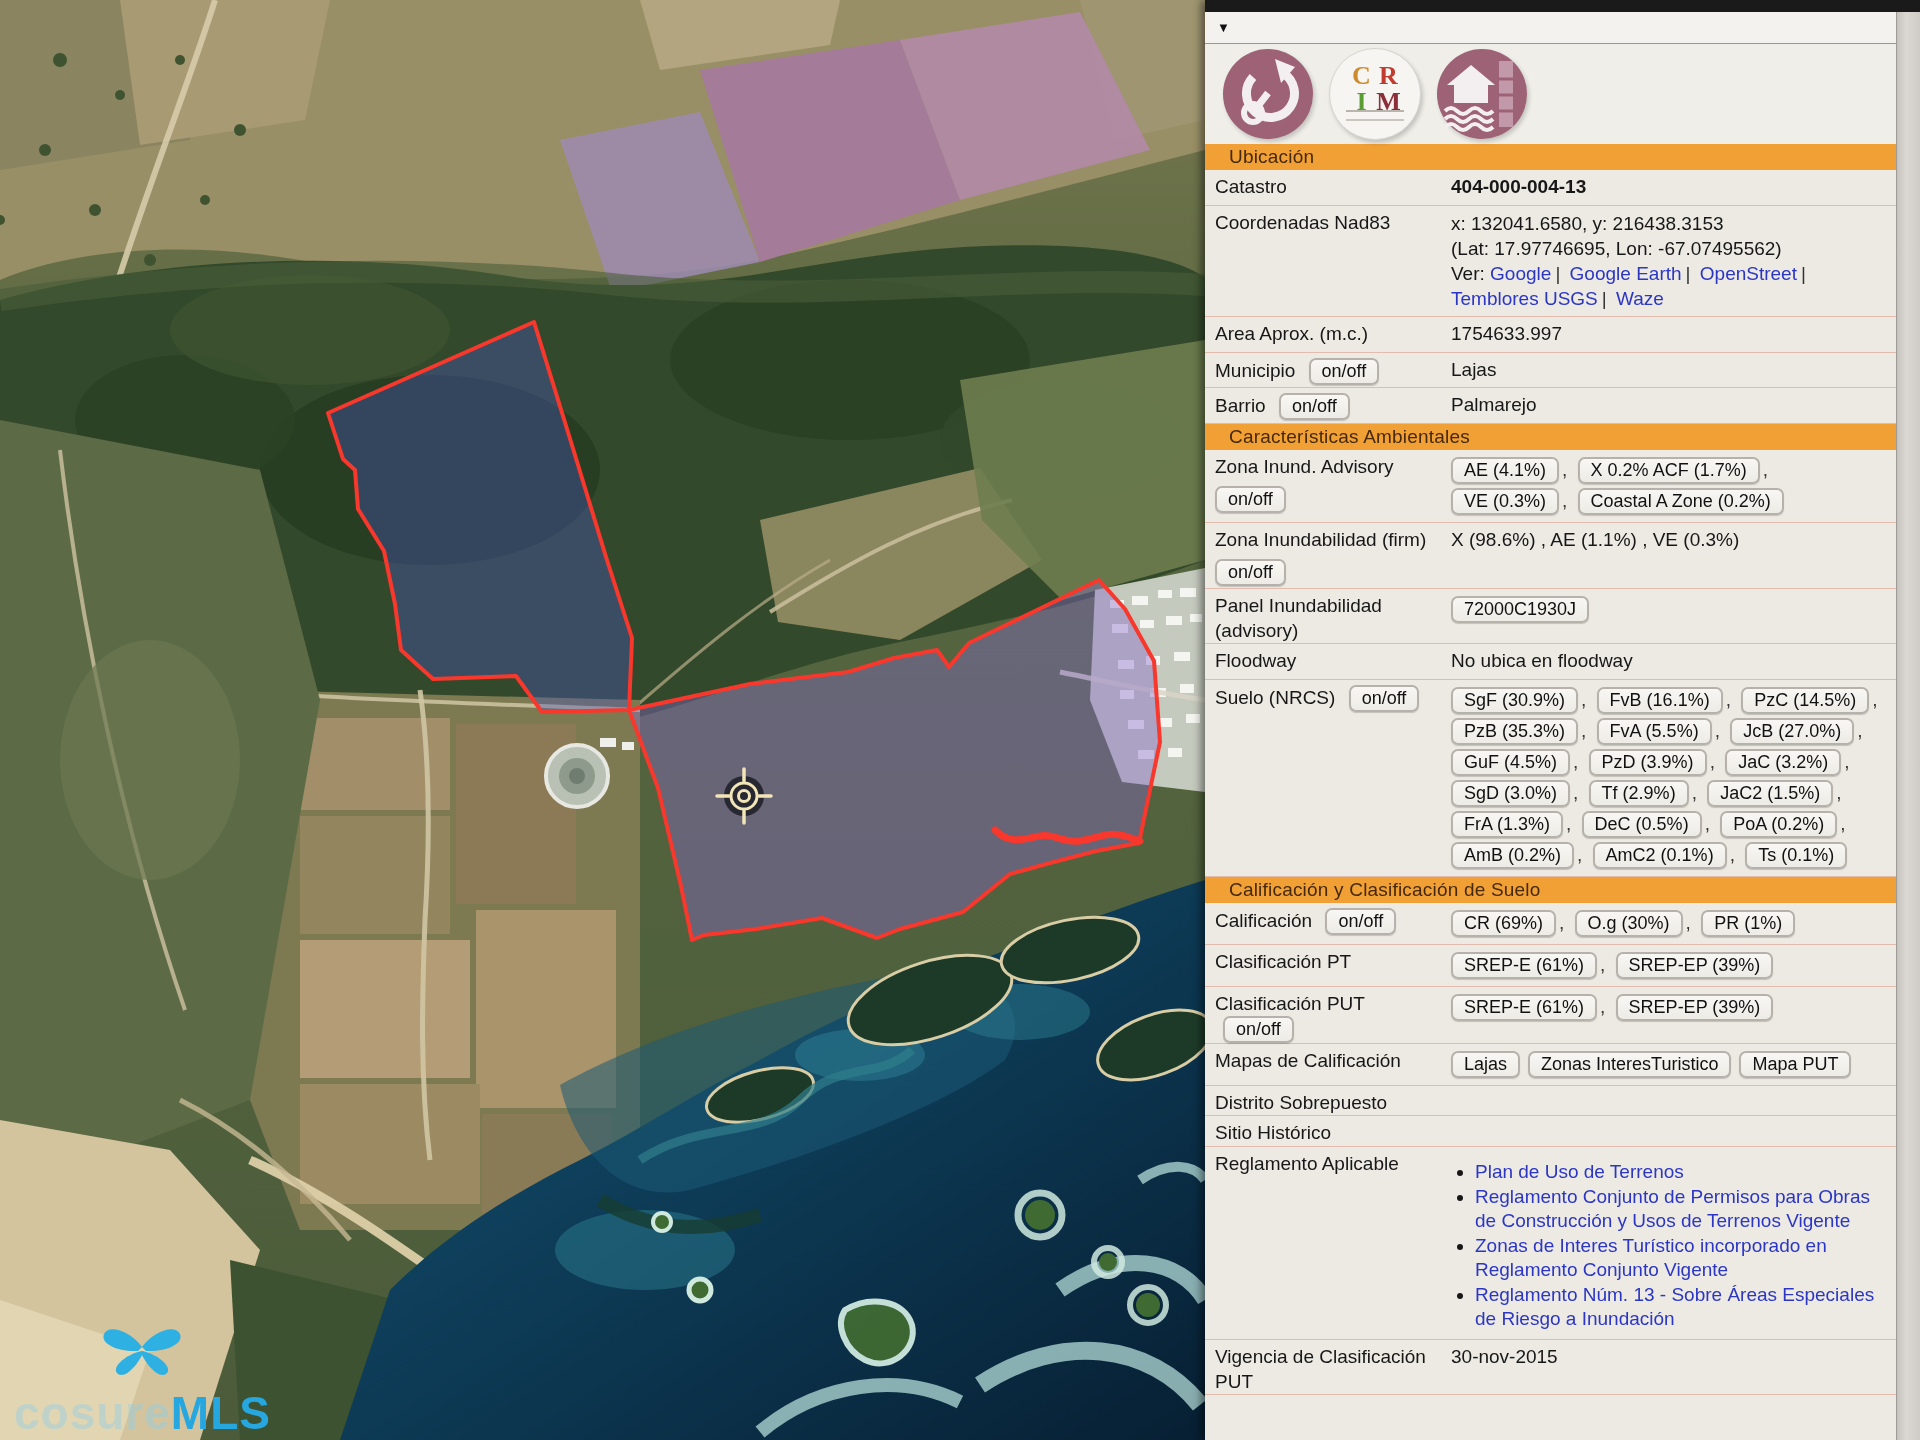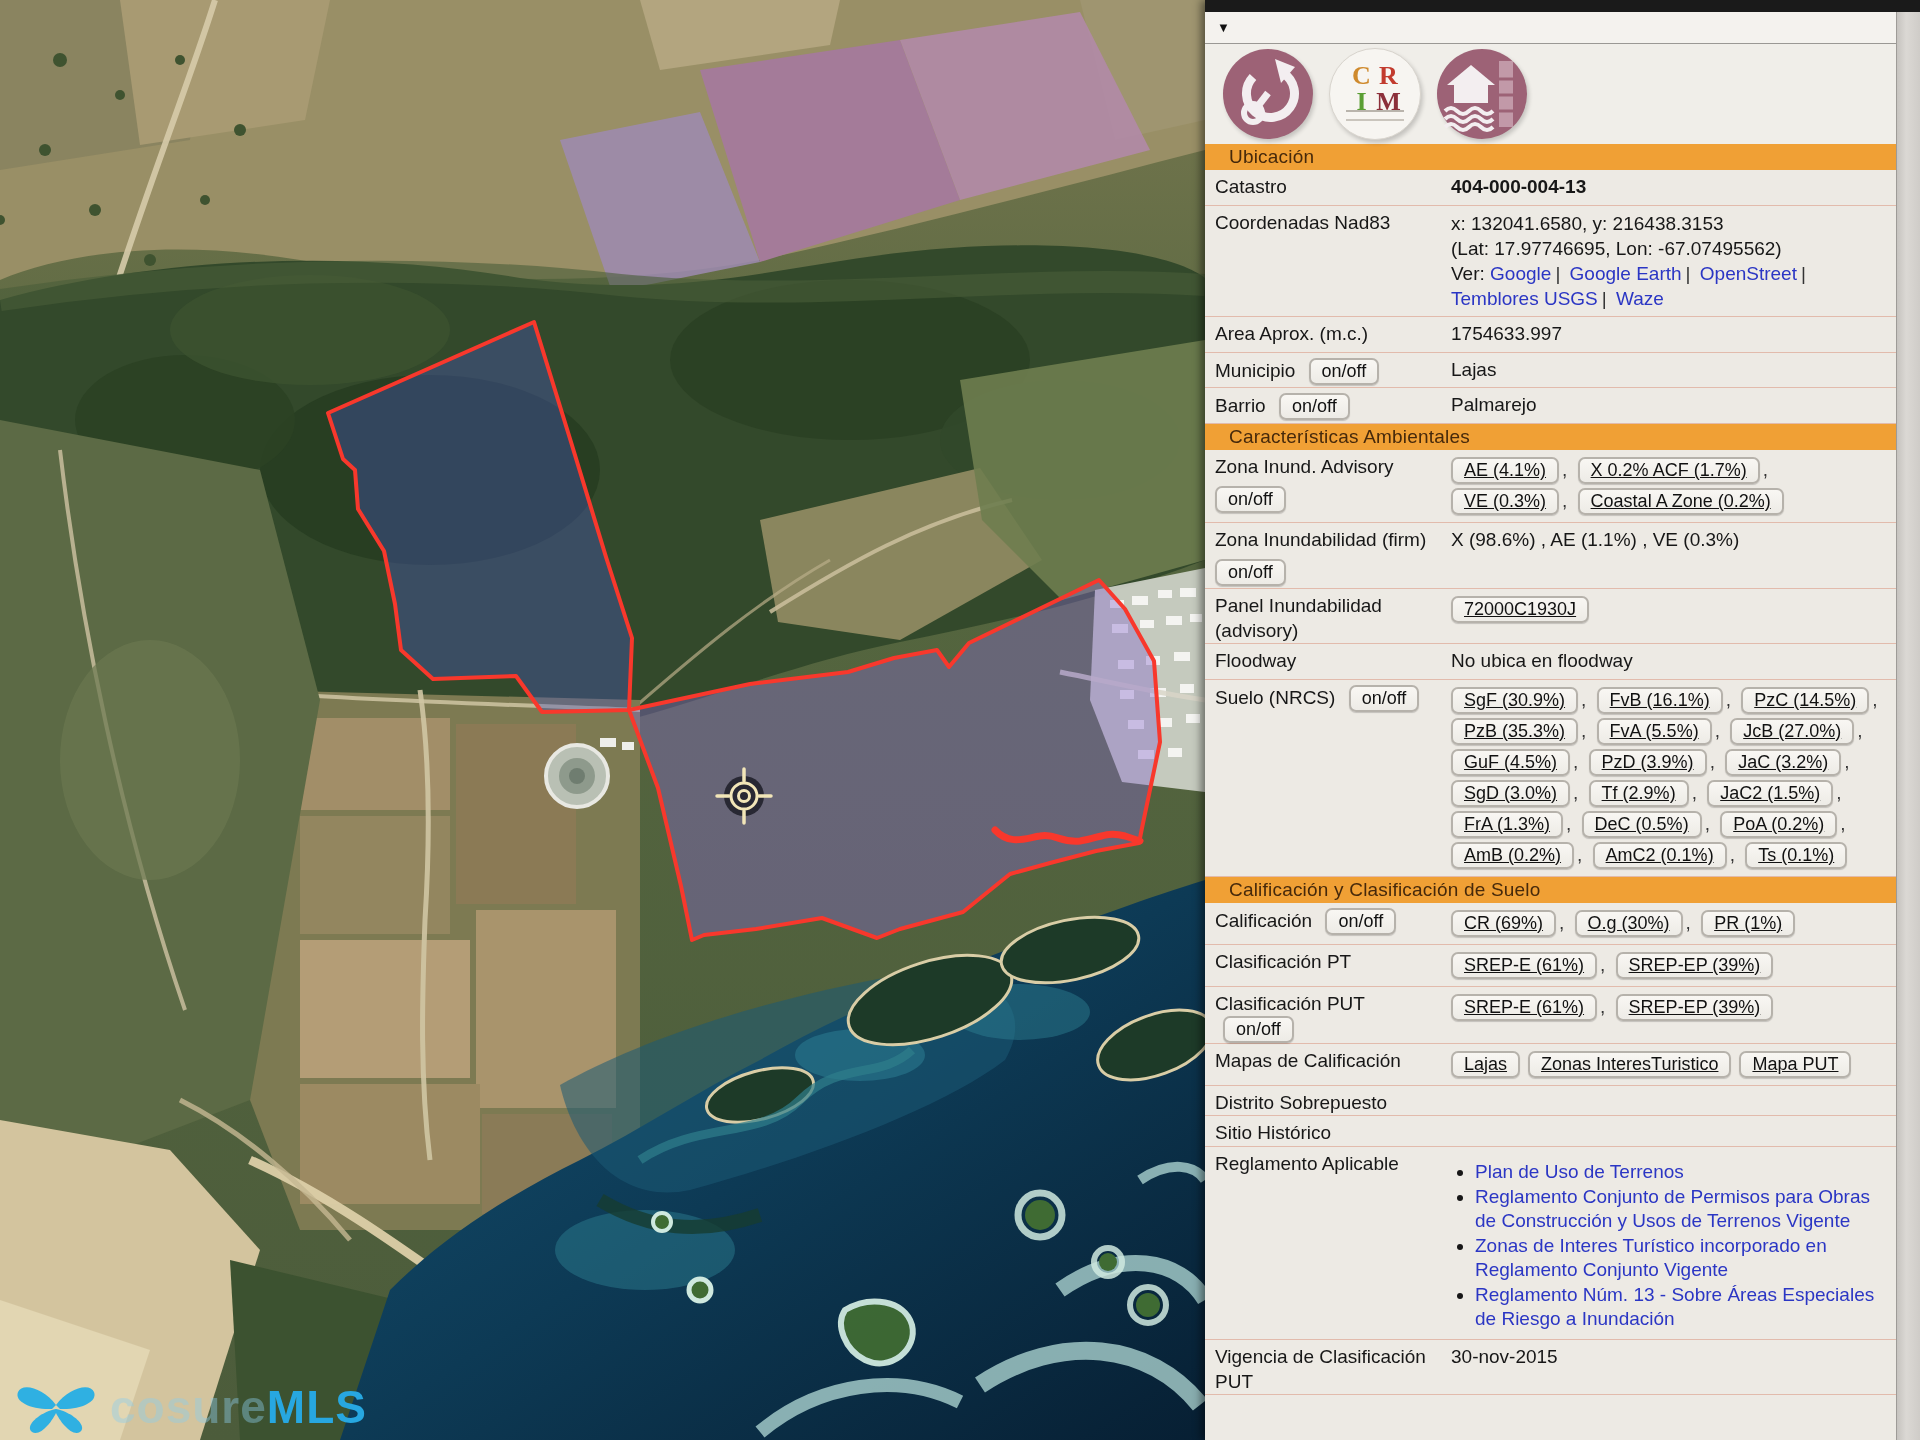--- a/index.html
+++ b/index.html
@@ -8,20 +8,21 @@
     background:#1b1b1b;
     font-family:"Liberation Sans","DejaVu Sans",sans-serif;
     -webkit-font-smoothing:antialiased;
   }
   
   .map-wrap{position:absolute;left:0;top:0;width:1205px;height:1440px;overflow:hidden;background:#5a6843;}
   .map-wrap svg{display:block;}
   .watermark{
     position:absolute;left:14px;bottom:4px;display:flex;align-items:center;gap:12px;
     pointer-events:none;
+    flex-direction:column;
   }
   .watermark .wm-text{font-size:46px;font-weight:bold;letter-spacing:1px;line-height:1;}
   .wm-prefix{color:rgba(140,205,235,0.42);}
   .wm-suffix{color:#27a7e0;}
   
   .panel{
     position:absolute;left:1205px;top:0;width:715px;height:1440px;
     background:#edeae4;box-shadow:-4px 0 8px rgba(0,0,0,.45);
     color:#171717;font-size:19px;overflow:hidden;
   }
@@ -50,21 +51,21 @@
   .bold{font-weight:bold;}
   .toggle{
     display:inline-block;margin-left:8px;padding:1px 11px;font-size:18px;color:#111;
     border:2px solid #b6b2ab;border-radius:7px;background:linear-gradient(#f9f7f3,#edebe6);
     box-shadow:0 1px 1px rgba(0,0,0,.18);cursor:pointer;vertical-align:middle;
   }
   .toggle.block{margin:7px 0 2px 0;}
   .chip{
     display:inline-block;padding:1px 11px;font-size:18px;color:#111;white-space:nowrap;
     border:2px solid #b6b2ab;border-radius:7px;background:linear-gradient(#f9f7f3,#edebe6);
-    box-shadow:0 1px 1px rgba(0,0,0,.18);cursor:pointer;margin:2px 0;text-decoration:underline;
+    box-shadow:0 1px 1px rgba(0,0,0,.18);cursor:pointer;margin:2px 0;
   }
   .chiplist{display:inline;}
   .chipwrap{white-space:nowrap;}
   .sep{margin:0 5px 0 3px;color:#333;}
   .linksep{margin:0 4px;color:#333;}
   a.blue{color:#2b36c4;cursor:pointer;}
   ul.linklist{margin:8px 0 4px 0;padding-left:24px;}
   ul.linklist li{margin:0 0 2px 0;line-height:1.24;}
   .btnrow{display:inline-flex;gap:8px;flex-wrap:wrap;}
   .coord-lines div{line-height:1.32;}

